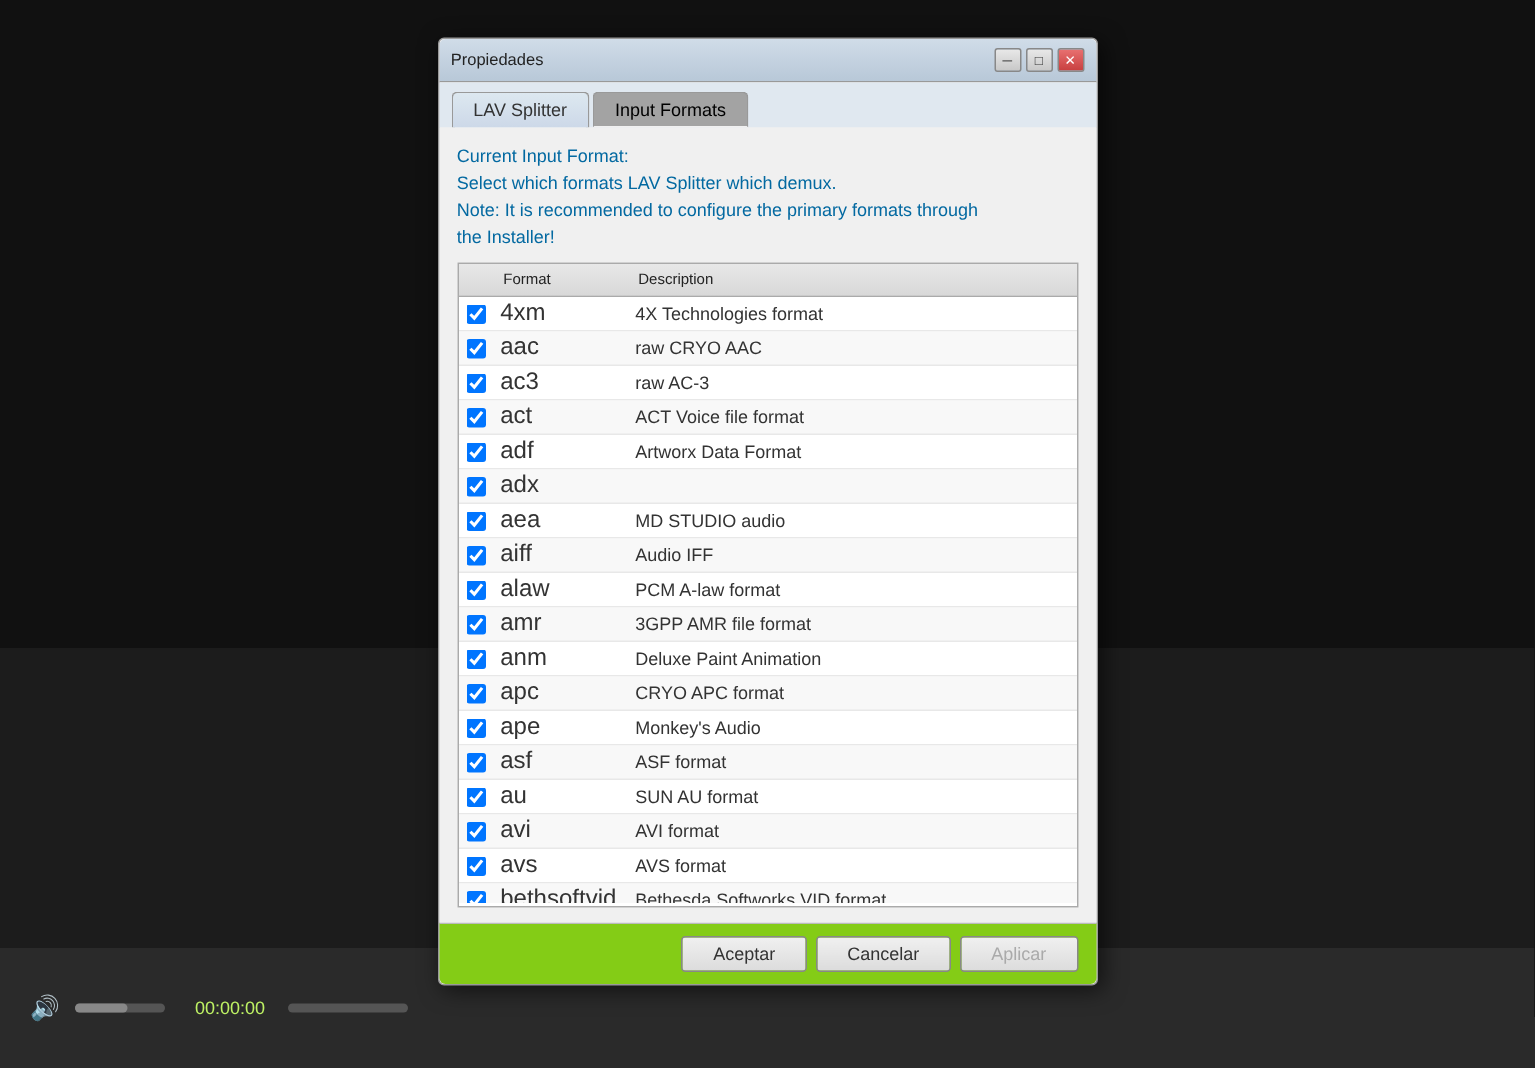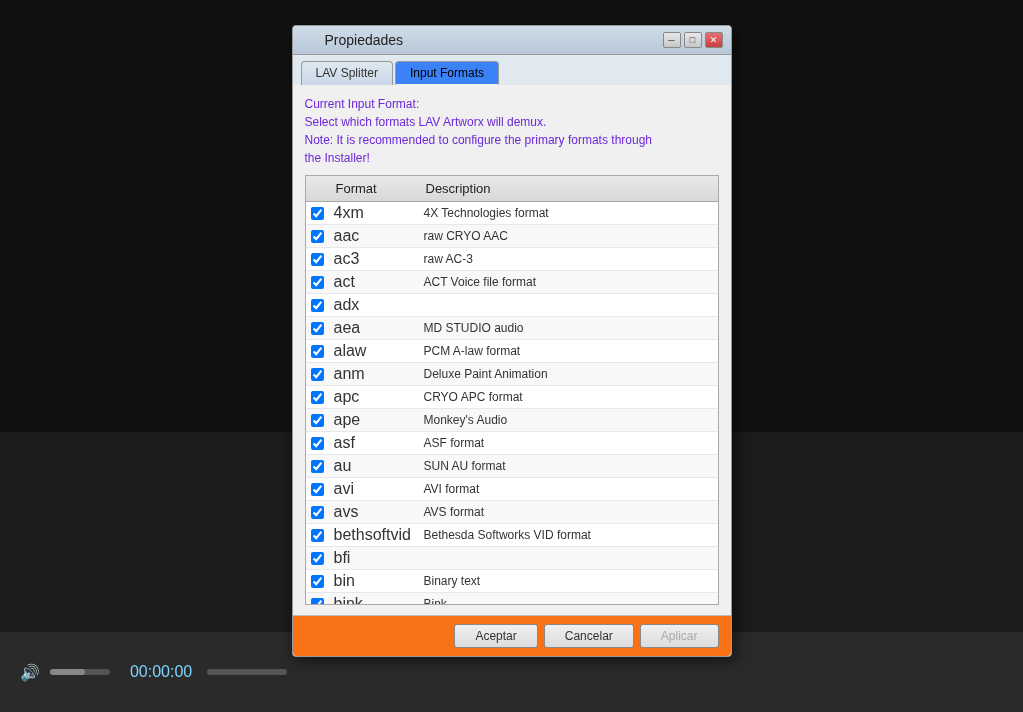--- a/index.html
+++ b/index.html
@@ -53,22 +53,22 @@
       border-radius: 3px;
       position: relative;
     }
     .slider-fill {
       width: 35px;
       height: 6px;
       background: #888;
       border-radius: 3px;
     }
     .time-display {
-      color: #7dd3fc;
-      font-size: 16px;
+      color: #bef264;
+      font-size: 12px;
       margin-left: 10px;
     }
     .progress-track {
       width: 80px;
       height: 6px;
       background: #555;
       border-radius: 3px;
       margin-left: 5px;
     }
 
@@ -88,24 +88,23 @@
     .title-bar {
       background: linear-gradient(to bottom, #d0dce8, #b8c8d8);
       padding: 6px 8px;
       display: flex;
       align-items: center;
       justify-content: space-between;
       border-radius: 4px 4px 0 0;
       border-bottom: 1px solid #999;
     }
     .title-bar-title {
-      font-size: 14px;
+      font-size: 11px;
       color: #222;
       font-weight: normal;
-      margin-left: 24px;
     }
     .title-bar-buttons {
       display: flex;
       gap: 3px;
     }
     .title-btn {
       width: 18px;
       height: 16px;
       border: 1px solid #888;
       background: linear-gradient(to bottom, #e8e8e8, #c8c8c8);
@@ -133,36 +132,36 @@
       padding: 4px 14px;
       border: 1px solid #999;
       border-bottom: none;
       border-radius: 4px 4px 0 0;
       cursor: pointer;
       font-size: 12px;
       background: linear-gradient(to bottom, #dde8f0, #ccd8e8);
       color: #333;
     }
     .tab.active {
-      background: #3b82f6;
+      background: #a3a3a3;
       border-bottom: 1px solid #f0f0f0;
       font-weight: normal;
       color: #000;
       z-index: 1;
     }
 
     
     .dialog-content {
       background: #f0f0f0;
       padding: 10px 12px;
     }
 
     .info-text {
       font-size: 12px;
-      color: #6d28d9;
+      color: #0369a1;
       line-height: 1.5;
       margin-bottom: 8px;
     }
 
     
     .table-container {
       border: 1px solid #aaa;
       background: white;
       height: 430px;
       overflow: hidden;
@@ -170,21 +169,21 @@
     }
 
     .table-header {
       display: grid;
       grid-template-columns: 24px 90px 1fr;
       background: linear-gradient(to bottom, #e8e8e8, #d8d8d8);
       border-bottom: 1px solid #aaa;
       padding: 3px 0;
     }
     .th {
-      font-size: 13px;
+      font-size: 10px;
       color: #222;
       padding: 2px 6px;
       font-weight: normal;
     }
 
     .table-body {
       height: calc(430px - 26px);
       overflow-y: scroll;
       overflow-x: hidden;
     }
@@ -232,21 +231,21 @@
       padding: 2px 4px;
     }
     .row-desc {
       font-size: 12px;
       color: #333;
       padding: 2px 4px;
     }
 
     
     .dialog-footer {
-      background: #f97316;
+      background: #84cc16;
       border-top: 1px solid #bbb;
       padding: 8px 12px;
       display: flex;
       justify-content: flex-end;
       gap: 6px;
       border-radius: 0 0 4px 4px;
     }
     .btn {
       padding: 4px 20px;
       font-size: 12px;
@@ -287,21 +286,21 @@
   </div>
 
   <div class="tab-bar">
     <div class="tab">LAV Splitter</div>
     <div class="tab active">Input Formats</div>
   </div>
 
   <div class="dialog-content">
     <div class="info-text">
       <div>Current Input Format:</div>
-      <div>Select which formats LAV Artworx will demux.</div>
+      <div>Select which formats LAV Splitter which demux.</div>
       <div>Note: It is recommended to configure the primary formats through</div>
       <div>the Installer!</div>
     </div>
 
     <div class="table-container">
       <div class="table-header">
         <div class="th"></div>
         <div class="th">Format</div>
         <div class="th">Description</div>
       </div>
@@ -332,35 +331,56 @@
             <div class="row-check">
               <input type="checkbox" checked="" style="">
             </div>
             <div class="row-format">act</div>
             <div class="row-desc">ACT Voice file format</div>
           </div>
           <div class="table-row">
             <div class="row-check">
               <input type="checkbox" checked="" style="">
             </div>
+            <div class="row-format">adf</div>
+            <div class="row-desc">Artworx Data Format</div>
+          </div>
+          <div class="table-row">
+            <div class="row-check">
+              <input type="checkbox" checked="" style="">
+            </div>
             <div class="row-format">adx</div>
           </div>
           <div class="table-row">
             <div class="row-check">
               <input type="checkbox" checked="" style="">
             </div>
             <div class="row-format">aea</div>
             <div class="row-desc">MD STUDIO audio</div>
           </div>
           <div class="table-row">
             <div class="row-check">
               <input type="checkbox" checked="" style="">
             </div>
+            <div class="row-format">aiff</div>
+            <div class="row-desc">Audio IFF</div>
+          </div>
+          <div class="table-row">
+            <div class="row-check">
+              <input type="checkbox" checked="" style="">
+            </div>
             <div class="row-format">alaw</div>
             <div class="row-desc">PCM A-law format</div>
+          </div>
+          <div class="table-row">
+            <div class="row-check">
+              <input type="checkbox" checked="" style="">
+            </div>
+            <div class="row-format">amr</div>
+            <div class="row-desc">3GPP AMR file format</div>
           </div>
           <div class="table-row">
             <div class="row-check">
               <input type="checkbox" checked="" style="">
             </div>
             <div class="row-format">anm</div>
             <div class="row-desc">Deluxe Paint Animation</div>
           </div>
           <div class="table-row">
             <div class="row-check">

